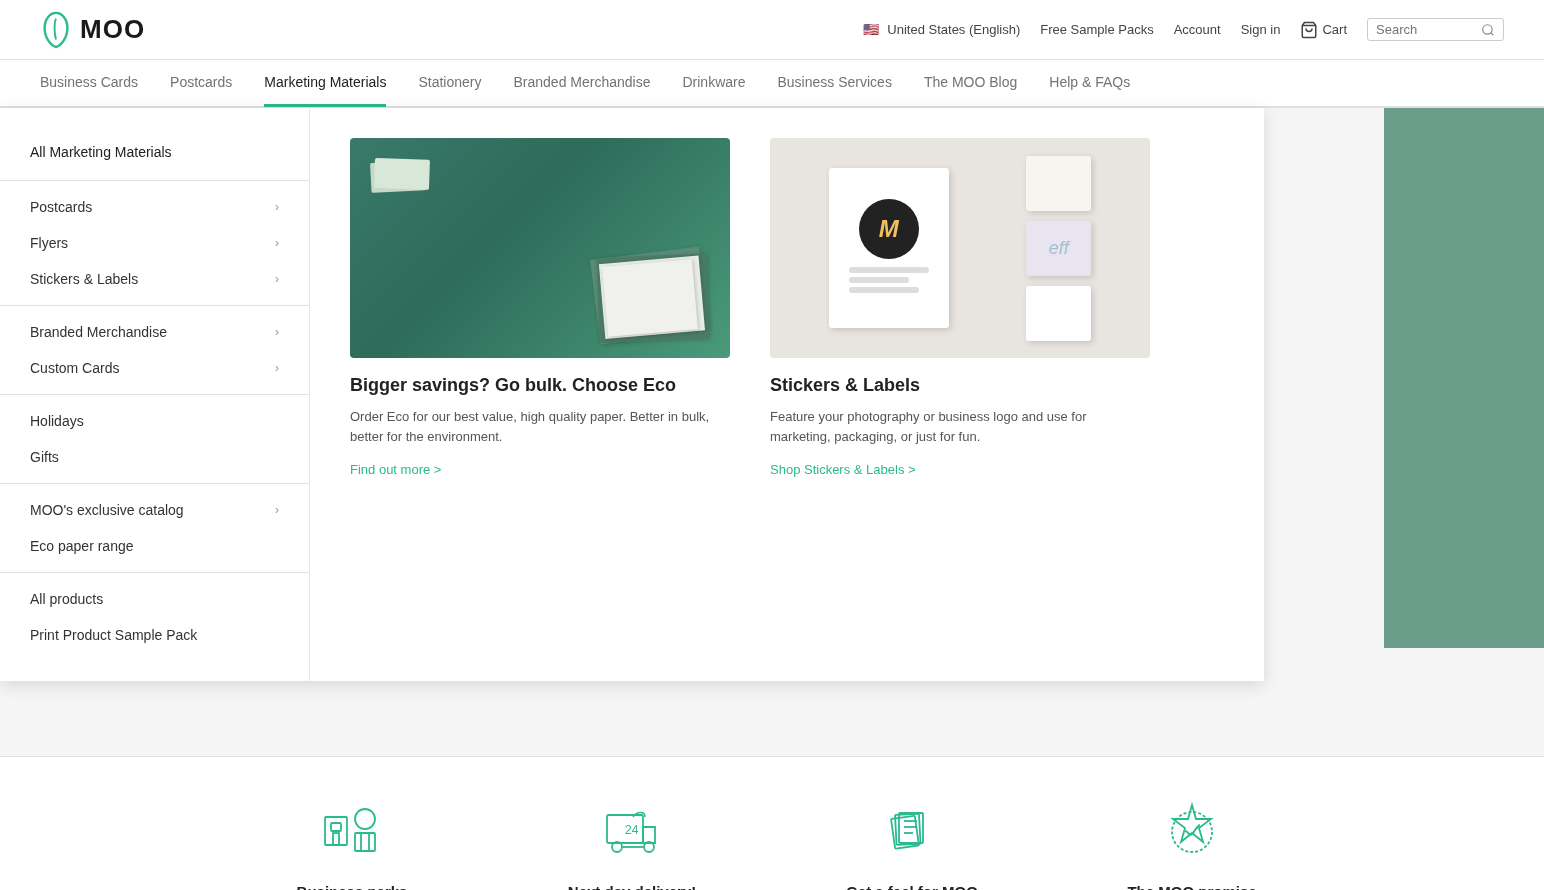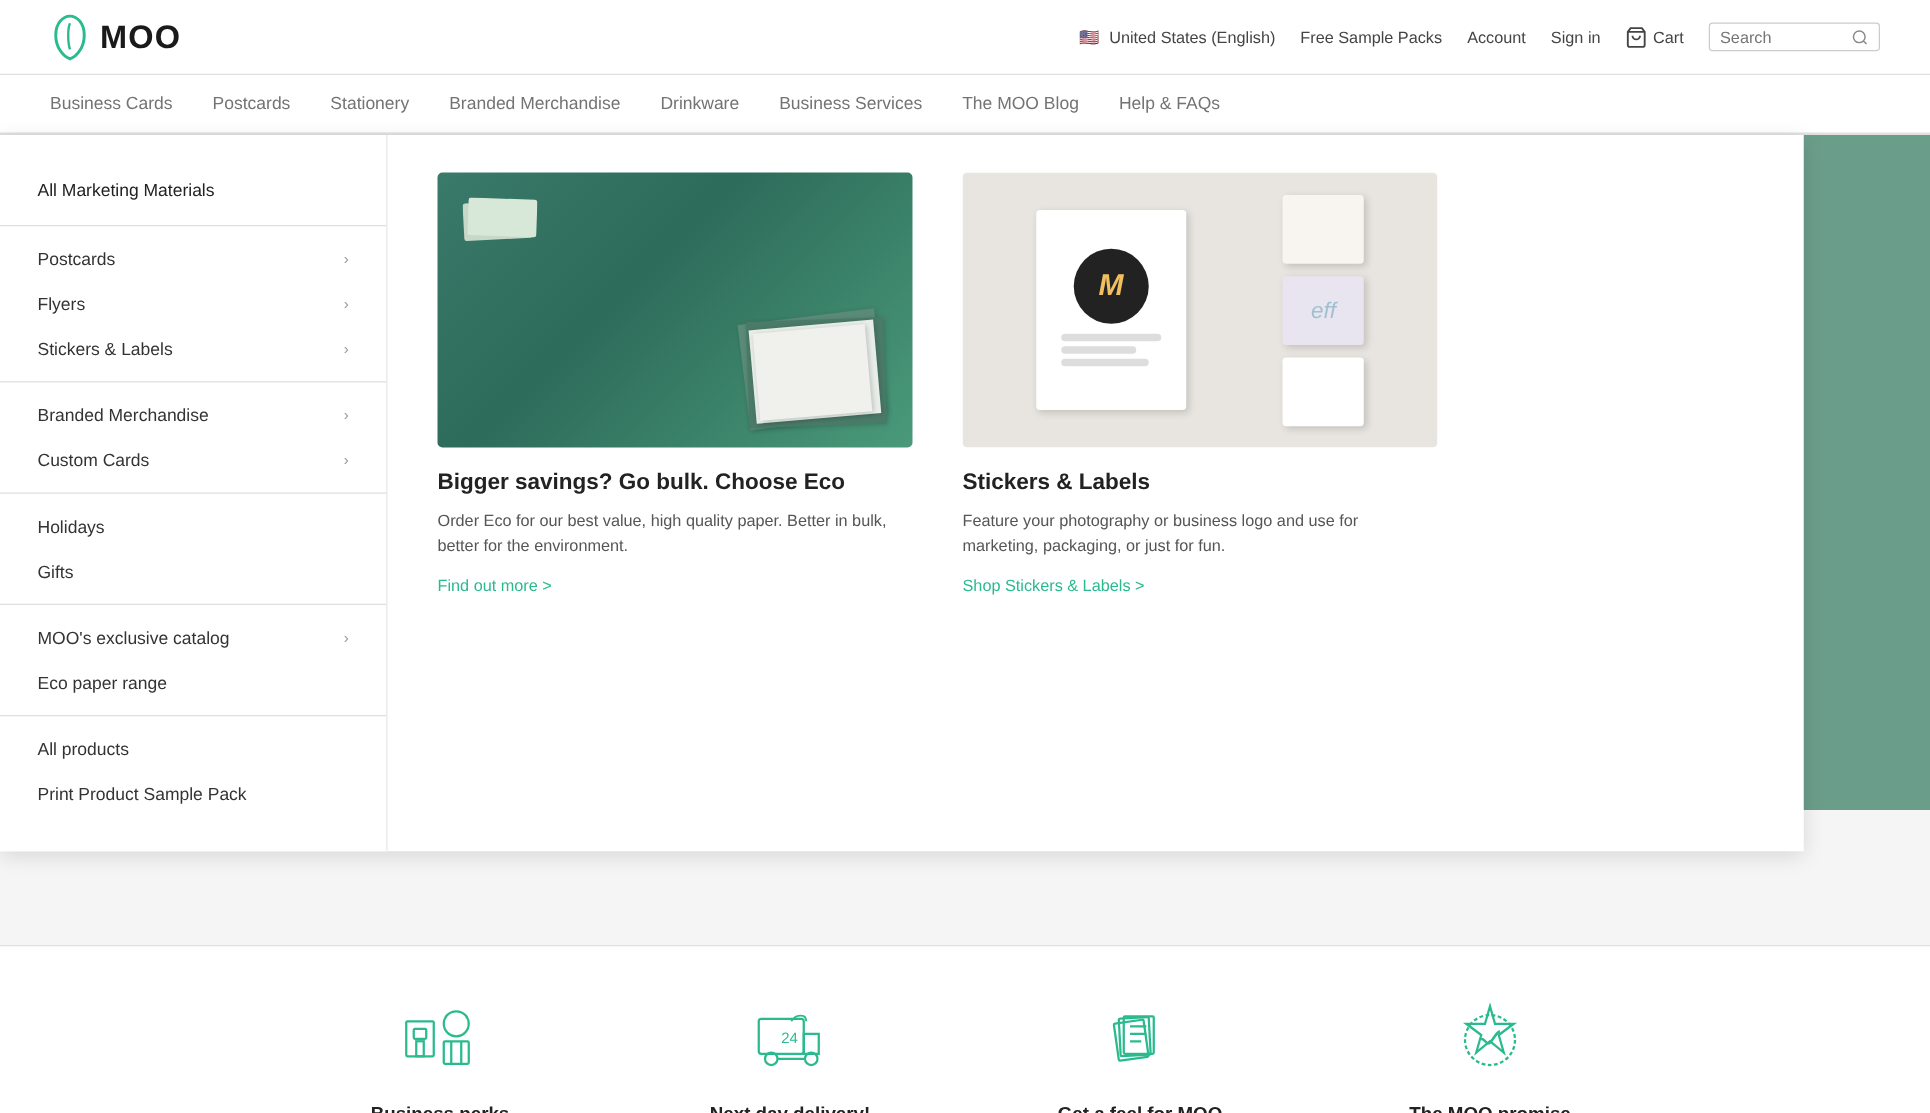--- a/index.html
+++ b/index.html
@@ -61,21 +61,21 @@
       color: #222;
       border-bottom: 3px solid #2aba8e;
       font-weight: 500;
     }
 
     
     .dropdown-overlay {
       position: absolute;
       top: 108px;
       left: 0;
-      width: 1443px;
+      width: 1264px;
       background: rgba(0,0,0,0.15);
       z-index: 50;
     }
     .dropdown-panel {
       background: #fff;
       display: flex;
       min-height: 540px;
       box-shadow: 0 4px 16px rgba(0,0,0,0.12);
     }
 
@@ -328,20 +328,21 @@
         <circle cx="11" cy="11" r="8"></circle>
           <path d="M21 21l-4.35-4.35"></path>
       </svg>
     </div>
   </div>
 </div>
 
 <div class="nav-bar">
   <a class="nav-item" href="#">Business Cards</a>
   <a class="nav-item" href="#">Postcards</a>
+  <a class="nav-item active" href="#">Marketing Materials</a>
   <a class="nav-item" href="#">Stationery</a>
   <a class="nav-item" href="#">Branded Merchandise</a>
   <a class="nav-item" href="#">Drinkware</a>
   <a class="nav-item" href="#">Business Services</a>
   <a class="nav-item" href="#">The MOO Blog</a>
   <a class="nav-item" href="#">Help &amp; FAQs</a>
 </div>
 
 <div class="bg-left"></div>
 <div class="bg-right"></div>

